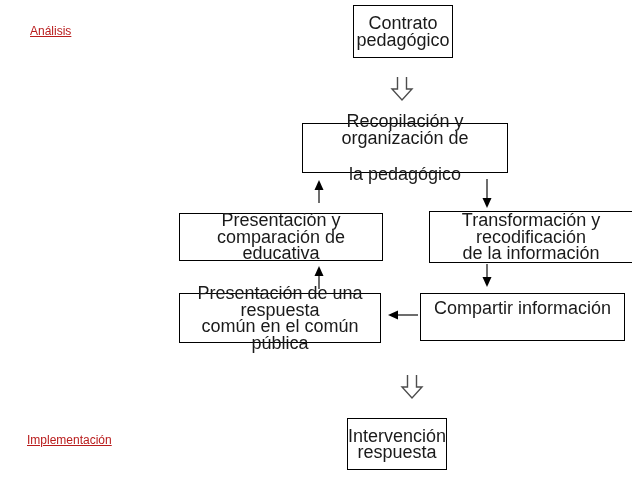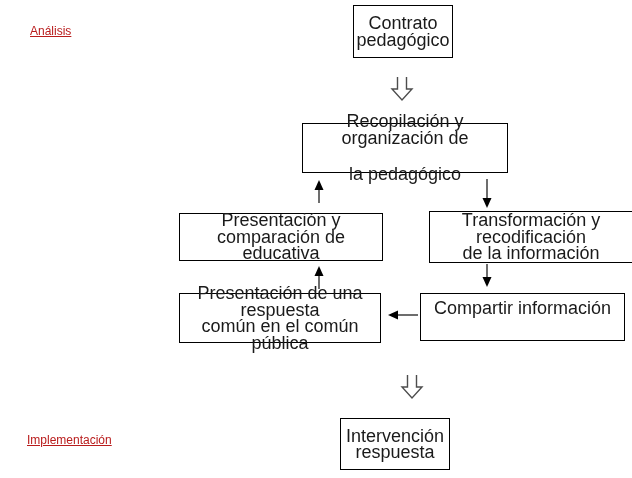--- a/index.html
+++ b/index.html
@@ -35,21 +35,21 @@
     text-align:center;
     font-size:18px;
     line-height:16.5px;
   }
   #node-contrato       { left:353px; top:5px;   width:100px; height:53px; }
   #node-recopilacion   { left:302px; top:123px; width:206px; height:50px;gap:20px; }
   #node-presentacion   { left:179px; top:213px; width:204px; height:48px; }
   #node-transformacion { left:421px; top:211px; width:204px; height:52px;margin-left:8px; }
   #node-elaboracion    { left:179px; top:293px; width:202px; height:50px; }
   #node-compartir      { left:420px; top:293px; width:205px; height:48px; justify-content:flex-start; padding-top:6px; }
-  #node-intervencion   { left:340px; top:418px; width:110px; height:52px; }
+  #node-intervencion   { left:347px; top:418px; width:100px; height:52px; }
 
   .arrow { position:absolute; }
   #flow-contrato-recopilacion    { left:390px; top:76px; }
   #arrow-presentacion-recopilacion { left:313px; top:180px; }
   #arrow-recopilacion-transformacion { left:481px; top:178px; }
   #arrow-elaboracion-presentacion { left:313px; top:266px; }
   #arrow-transformacion-compartir { left:481px; top:263px; }
   #arrow-compartir-elaboracion   { left:388px; top:307px; }
   #flow-compartir-intervencion   { left:400px; top:374px; }
 </style>

